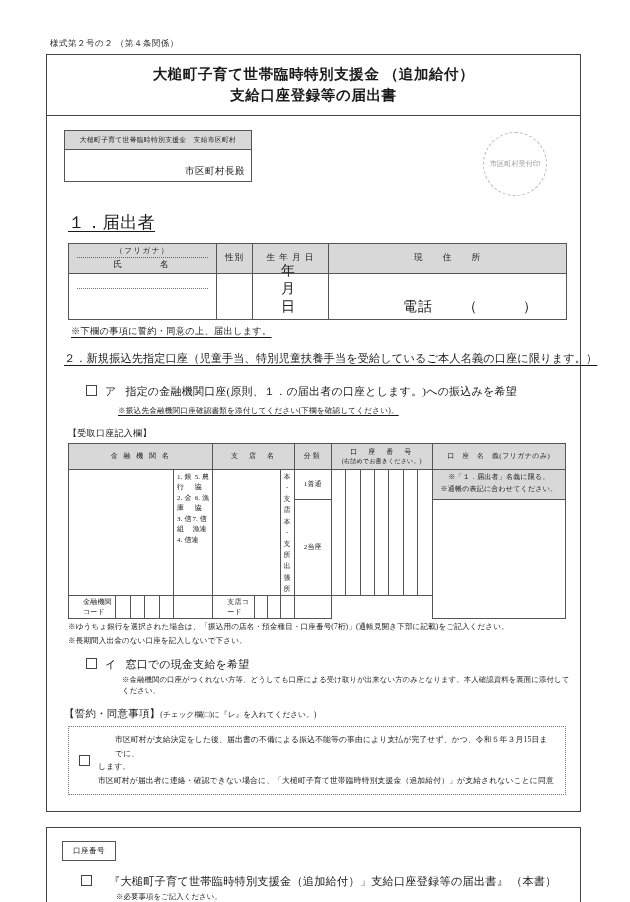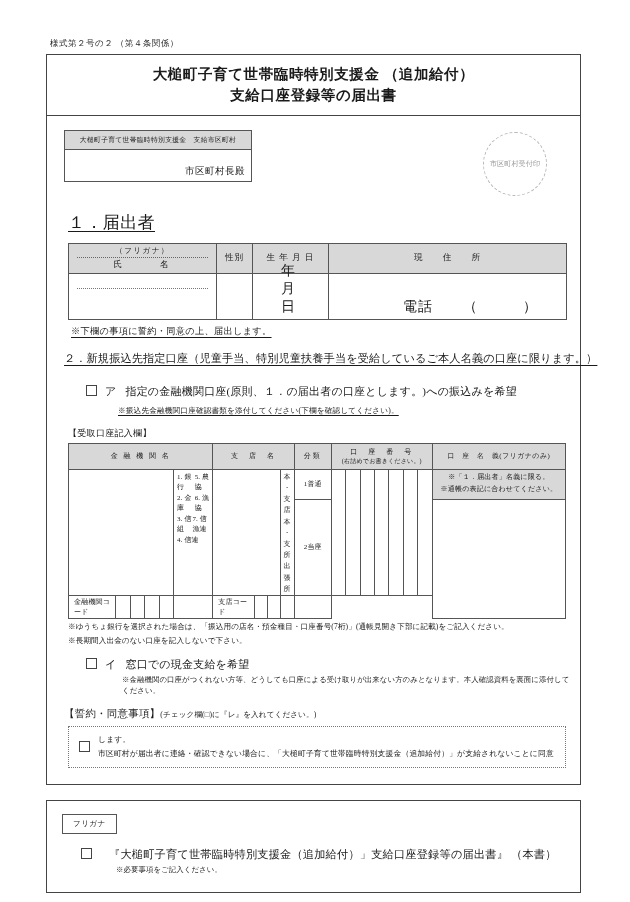--- a/index.html
+++ b/index.html
@@ -242,21 +242,21 @@
     font-size: 5.4px;
     line-height: 1.5;
     padding: 2px 3px;
     letter-spacing: .1px;
   }
   .kinds-row { display: flex; }
   .kinds-row span:first-child { width: 26px; }
   .code-label {
     font-size: 5.6px;
     letter-spacing: .2px;
-    padding-left: 5px;
+    padding-left: 14px;
     vertical-align: middle !important;
   }
   .branch-kind {
     font-size: 5.6px;
     text-align: right;
     padding: 2px 3px 0 0;
     line-height: 1.6;
     letter-spacing: .2px;
   }
   .type-cell {
@@ -522,30 +522,31 @@
       </div>
       <div class="sub-note-plain">※金融機関の口座がつくれない方等、どうしても口座による受け取りが出来ない方のみとなります。本人確認資料を裏面に添付してください。</div>
 
       <div class="pledge-head">
         <span>【誓約・同意事項】</span><small>(チェック欄(□)に『レ』を入れてください。)</small>
       </div>
 
       <div class="pledge-box">
         <span class="pledge-cb"></span>
         <div class="pledge-text">
+          <div class="indent">市区町村が支給決定をした後、届出書の不備による振込不能等の事由により支払が完了せず、かつ、令和５年３月15日までに、</div>
           <div>します。</div>
           <div>市区町村が届出者に連絡・確認できない場合に、「大槌町子育て世帯臨時特別支援金（追加給付）」が支給されないことに同意</div>
         </div>
       </div>
 
     </div>
   </div>
 
   <div class="bottom-frame">
-    <div class="tag-box">フリガナ</div>
+    <div class="tag-box">口座番号</div>
 
     <div class="doc-item">
       <div class="doc-row">
         <span class="cb"></span>
         <span>『大槌町子育て世帯臨時特別支援金（追加給付）」支給口座登録等の届出書』 （本書）</span>
       </div>
       <div class="doc-note">
         <span>※必要事項をご記入ください。</span>
       </div>
     </div>

